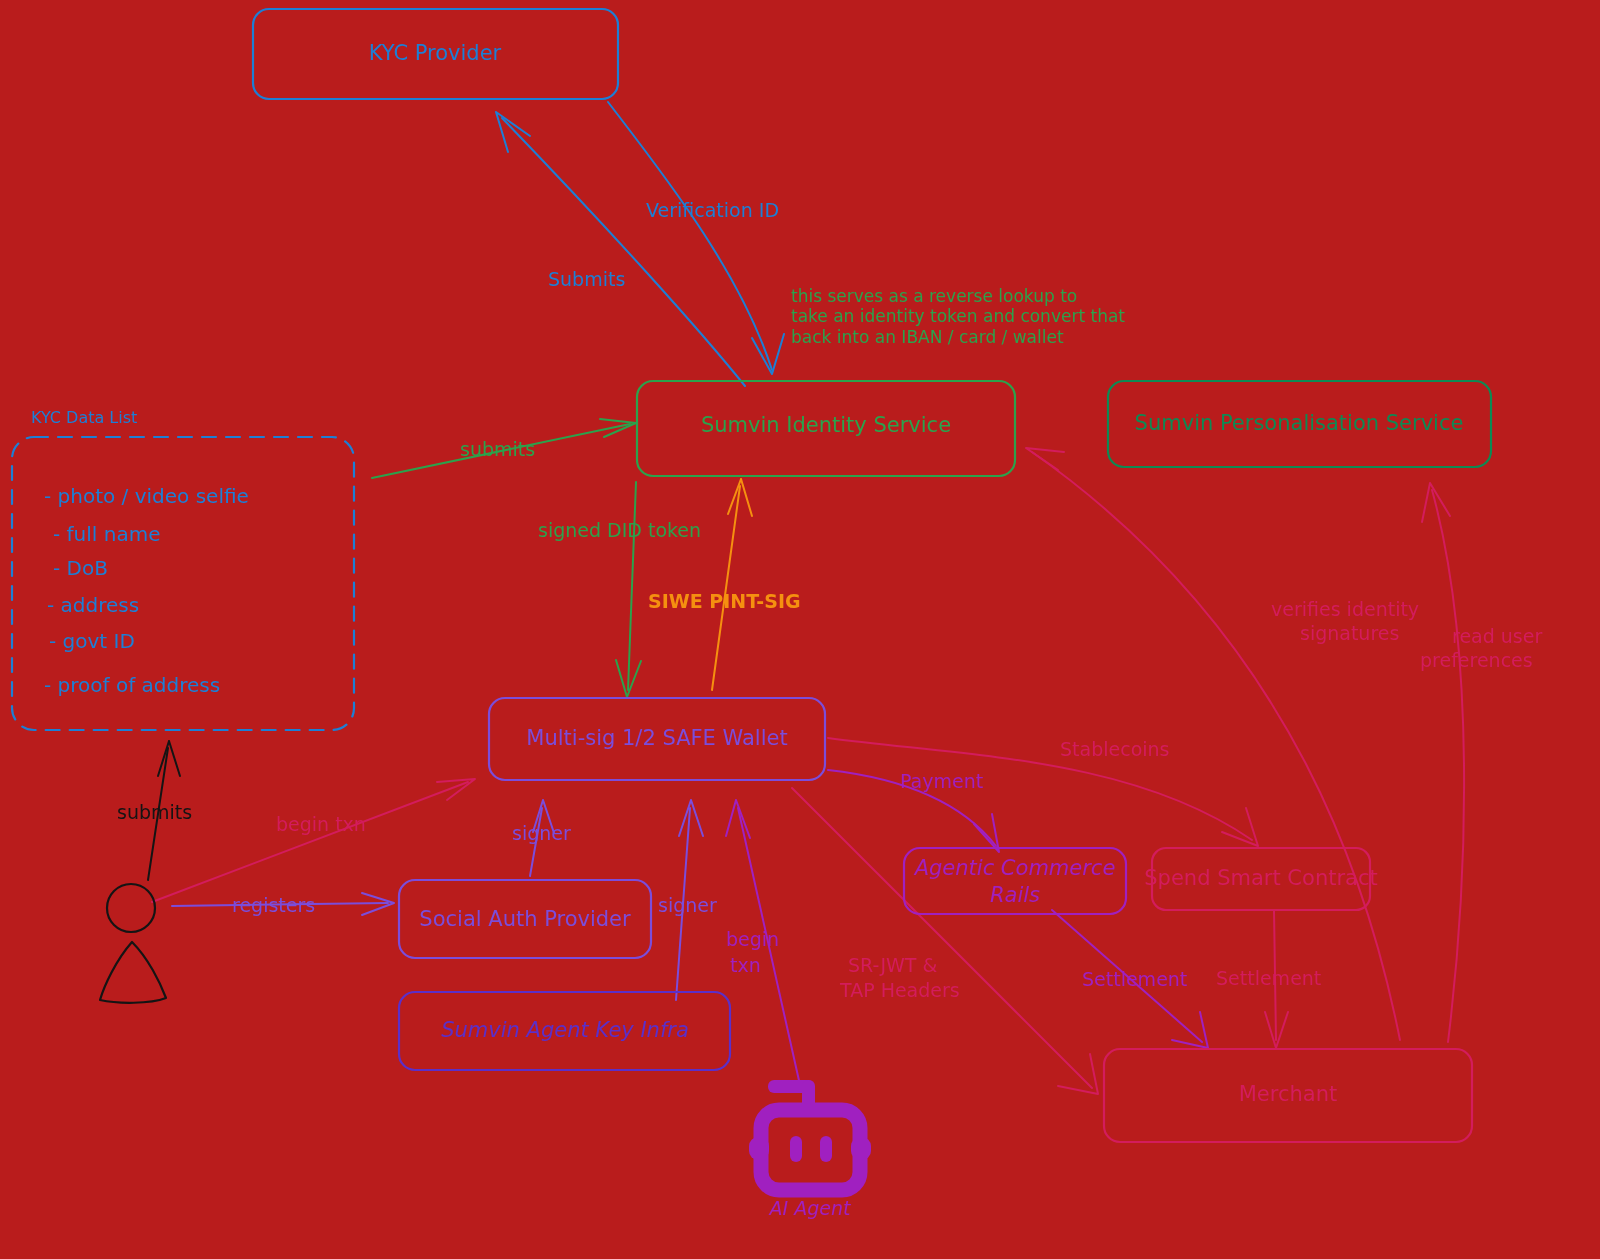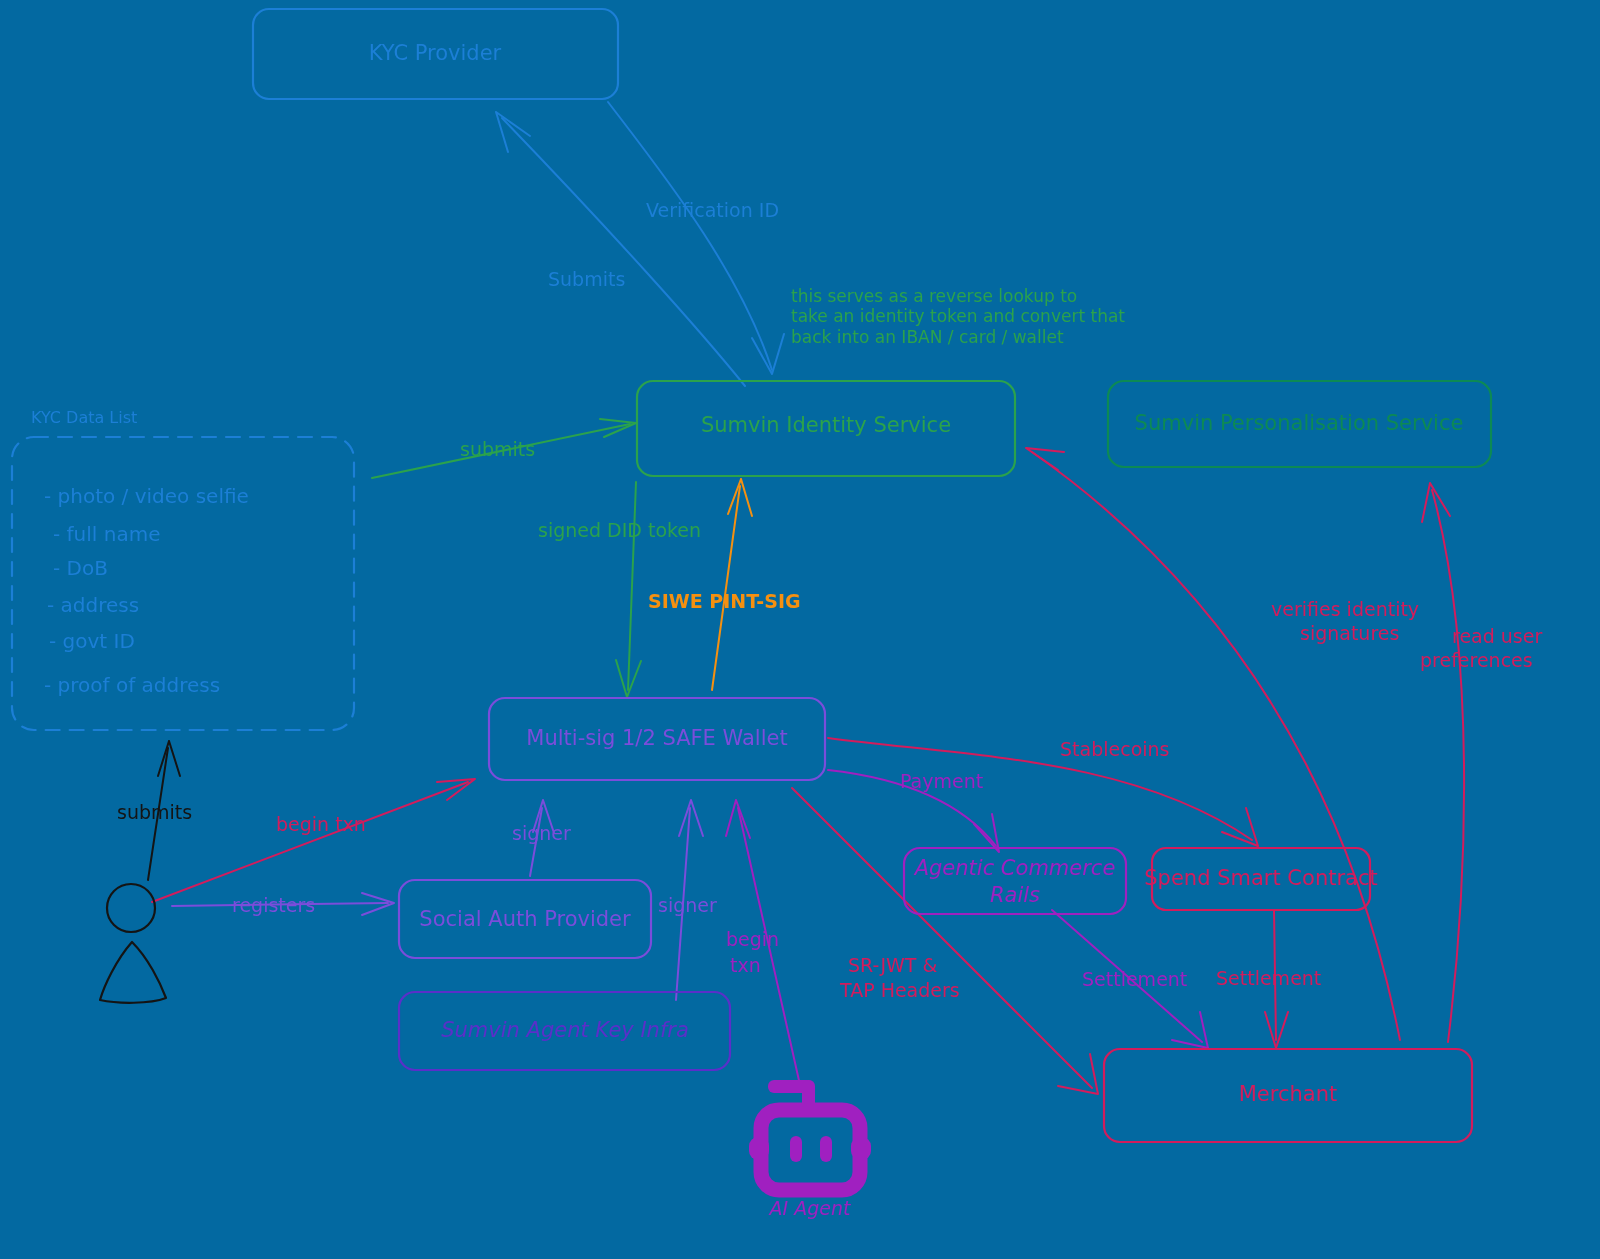--- a/index.html
+++ b/index.html
@@ -5,21 +5,21 @@
 <style>
   html, body {
     margin: 0;
     padding: 0;
     background: #ffffff;
   }
   #canvas {
     position: relative;
     width: 1600px;
     height: 1259px;
-    background: #0369a1;
+    background: #b91c1c;
     overflow: hidden;
     font-family: "DejaVu Sans", sans-serif;
   }
   svg.layer {
     position: absolute;
     top: 0; left: 0;
     width: 1600px;
     height: 1259px;
   }
   .node-label, .edge-label, .note-text, .list-title, .list-item-text, .agent-label {

